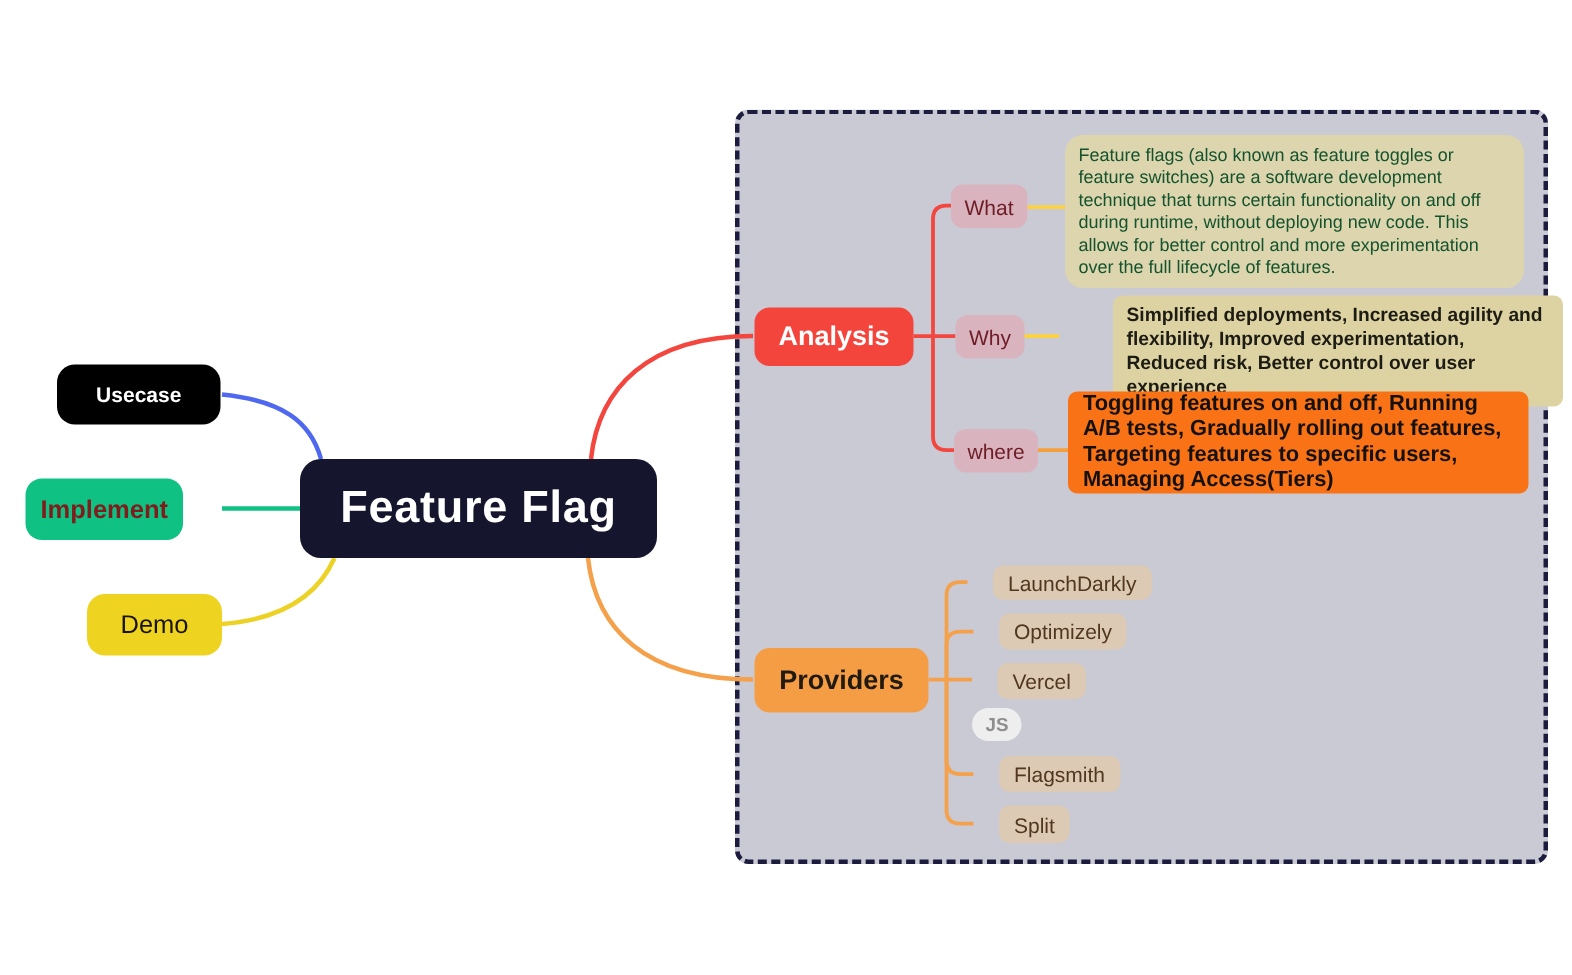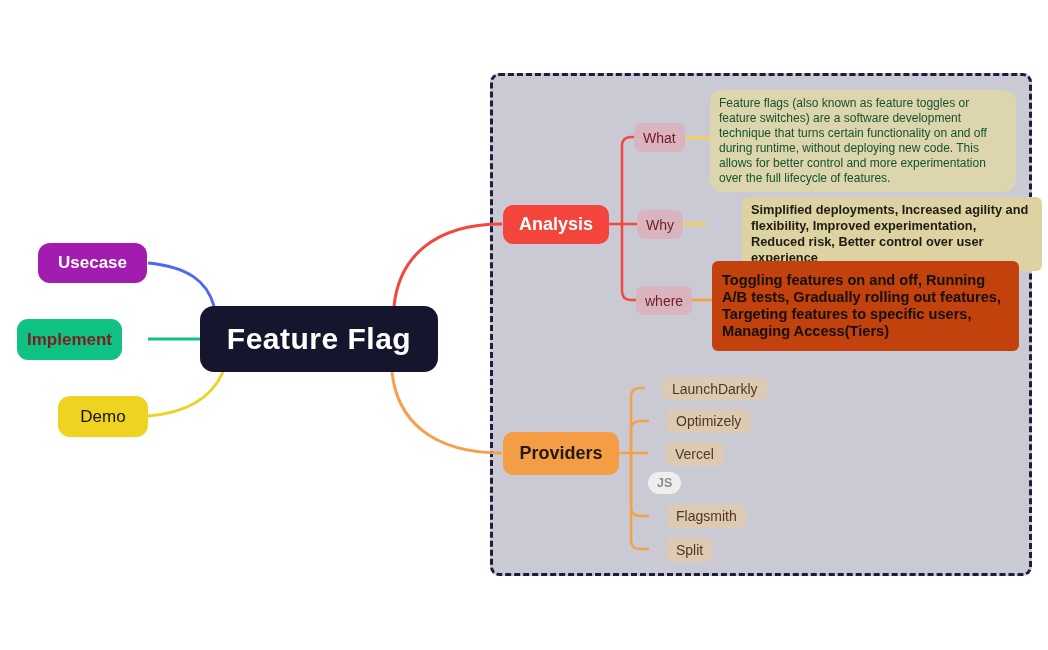--- a/index.html
+++ b/index.html
@@ -11,22 +11,22 @@
   .group-box{position:absolute;left:490px;top:73px;width:542px;height:503px;
              background:#cacad5;border:3px dashed #1c1c3e;border-radius:9px;}
 
   
   svg.edges{position:absolute;left:0;top:0;width:1048px;height:650px;pointer-events:none;}
 
   .node{position:absolute;display:flex;align-items:center;justify-content:center;
         white-space:nowrap;}
 
   
-  .n-usecase{left:38px;top:243px;width:109px;height:40px;background:#a21caf;border-radius:12px;
-             color:#ffffff;font-size:17px;font-weight:700;}
+  .n-usecase{left:38px;top:243px;width:109px;height:40px;background:#000000;border-radius:12px;
+             color:#ffffff;font-size:14px;font-weight:700;}
   .n-implement{left:17px;top:319px;width:105px;height:41px;background:#10c184;border-radius:11px;
              color:#7f1d1d;font-size:17px;font-weight:600;}
   .n-demo{left:58px;top:396px;width:90px;height:41px;background:#eed321;border-radius:12px;
              color:#181306;font-size:17px;font-weight:400;}
 
   
   .n-root{left:200px;top:306px;width:238px;height:66px;background:#15152e;border-radius:14px;
           color:#ffffff;font-size:30px;font-weight:700;letter-spacing:.5px;}
 
   
@@ -35,21 +35,21 @@
   .sublabel{background:#d9b3bd;border-radius:8px;color:#6e1d26;font-size:14px;height:29px;padding:0 9px;}
   .n-what{left:634px;top:123px;}
   .n-why{left:637px;top:210px;}
   .n-where{left:636px;top:286px;}
 
   .note{position:absolute;white-space:normal;border-radius:6px;}
   .note-what{left:710px;top:90px;width:306px;padding:6px 9px;background:#dcd5ae;
              color:#14532d;font-size:12px;line-height:15px;font-weight:400;border-radius:12px;}
   .note-why{left:706px;top:197px;width:300px;padding:5px 9px;background:#ddd2a2;
              color:#1d1c14;font-size:12.8px;line-height:16px;font-weight:700;margin-left:36px;}
-  .note-where{left:712px;top:261px;width:307px;padding:11px 10px;background:#c2410c;
+  .note-where{left:712px;top:261px;width:307px;padding:0 10px;background:#f97316;
               color:#14110d;font-size:14.6px;line-height:17px;font-weight:700;}
 
   
   .n-providers{left:503px;top:432px;width:116px;height:43px;background:#f59d45;border-radius:10px;
           color:#211a10;font-size:18px;font-weight:600;}
   .chip{background:#ddcab4;border-radius:7px;color:#513720;font-size:14px;height:23px;padding:0 10px;margin-left:17px;}
   .n-launchdarkly{left:645px;top:377px;}
   .n-optimizely{left:649px;top:409px;height:24px;}
   .n-vercel{left:648px;top:442px;height:24px;}
   .n-flagsmith{left:649px;top:504px;height:24px;}

